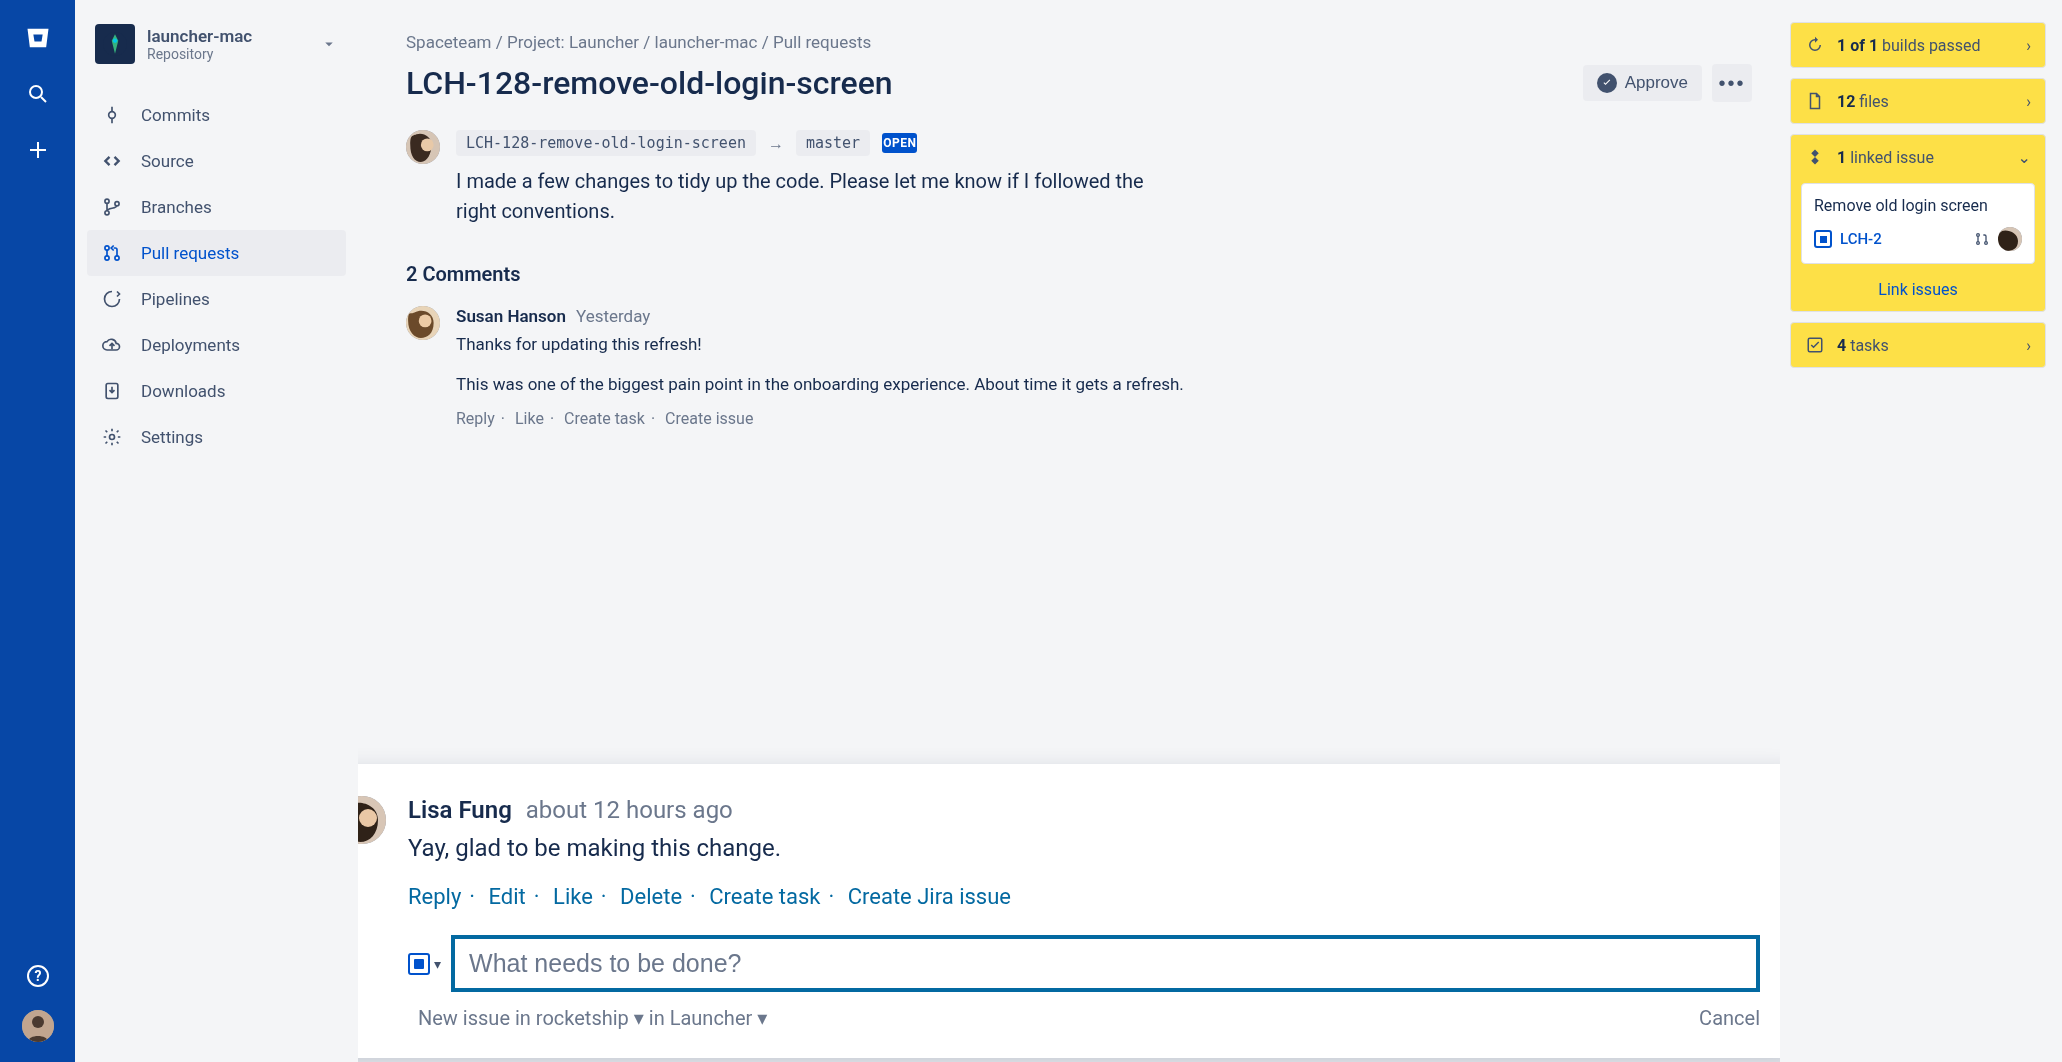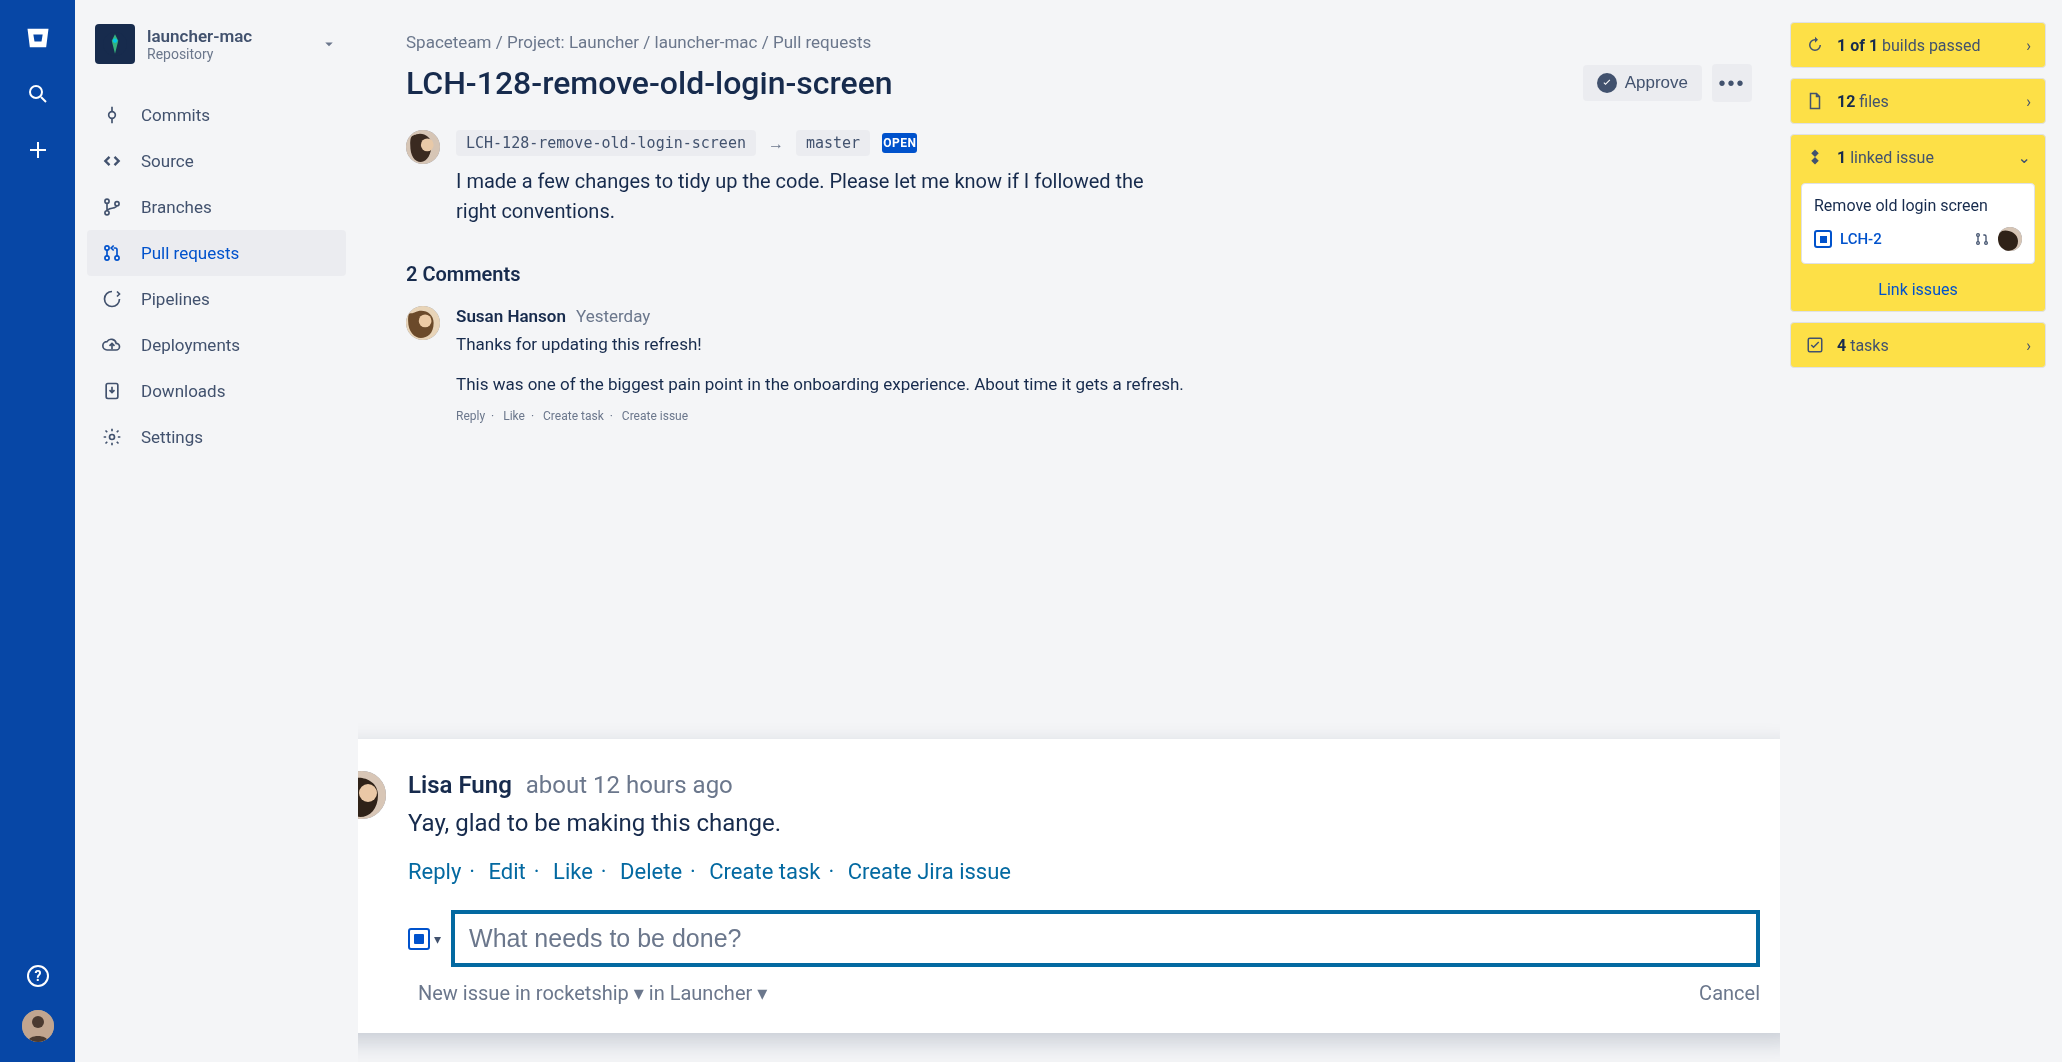--- a/index.html
+++ b/index.html
@@ -52,26 +52,26 @@
 
   .comments-heading { font-size:20px; font-weight:600; margin-top:36px; color:#172B4D; }
 
   .comment { display:flex; gap:16px; margin-top:20px; }
   .comment .avatar { width:34px; height:34px; flex-shrink:0; }
   .comment-body { flex:1; }
   .comment-header { display:flex; gap:10px; align-items:baseline; }
   .comment-author { font-weight:600; font-size:17px; color:#172B4D; }
   .comment-time { color:#6B778C; font-size:17px; }
   .comment-text { font-size:17px; color:#172B4D; margin-top:6px; line-height:1.5; max-width:740px; }
-  .comment-actions { margin-top:12px; color:#6B778C; font-size:12px; }
+  .comment-actions { margin-top:12px; color:#6B778C; font-size:16px; }
   .comment-actions span { cursor:pointer; }
   .comment-actions .sep { margin:0 6px; }
 
   
-  .popup-card { position:absolute; left:-60px; right:-20px; bottom:29px; background:#fff; border-radius:12px; box-shadow:0 8px 24px rgba(9,30,66,0.2); padding:32px 40px 28px 40px;margin-top:41px; }
+  .popup-card { position:absolute; left:-60px; right:-20px; bottom:4px; background:#fff; border-radius:12px; box-shadow:0 8px 24px rgba(9,30,66,0.2); padding:32px 40px 28px 40px;margin-top:41px; }
   .popup-inner { display:flex; gap:22px; }
   .popup-card .avatar { width:48px; height:48px; flex-shrink:0; }
   .popup-body { flex:1; }
   .popup-header { display:flex; gap:14px; align-items:baseline; }
   .popup-author { font-size:24px; font-weight:600; color:#172B4D; }
   .popup-time { font-size:24px; color:#6B778C; }
   .popup-text { font-size:24px; color:#172B4D; margin-top:10px; }
   .popup-actions { margin-top:22px; font-size:22px; color:#0369a1; }
   .popup-actions span { cursor:pointer; }
   .popup-actions .sep { margin:0 8px; }

